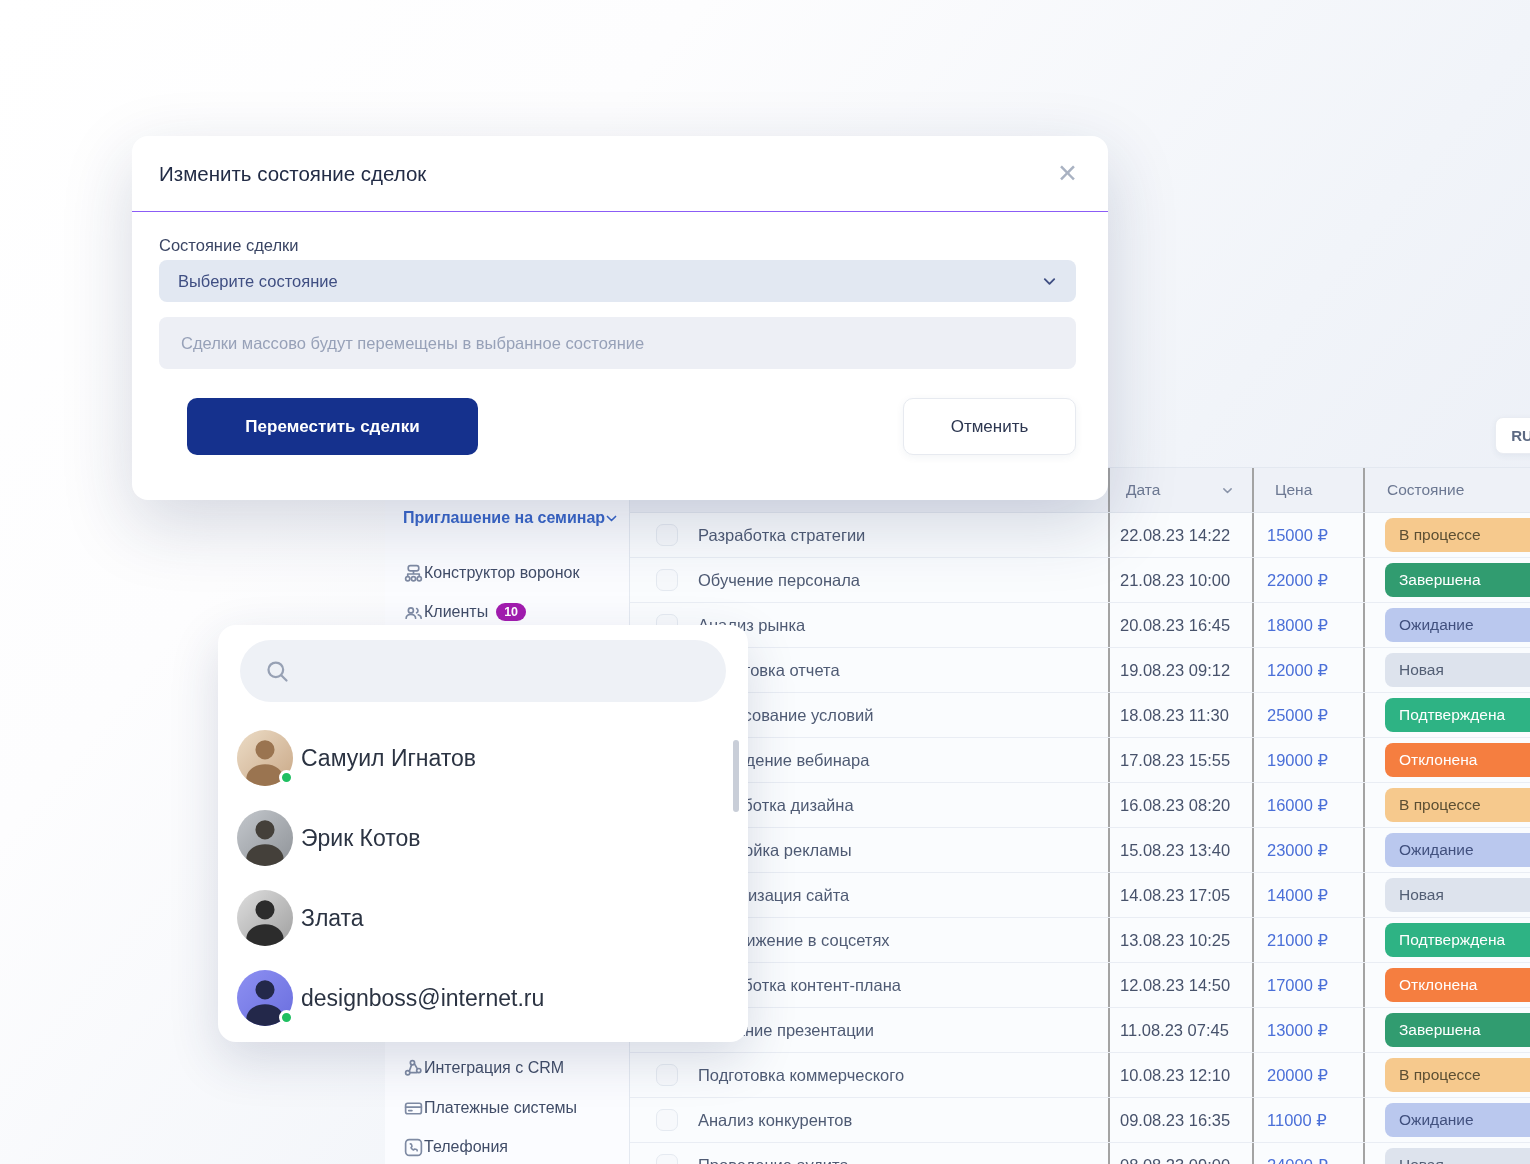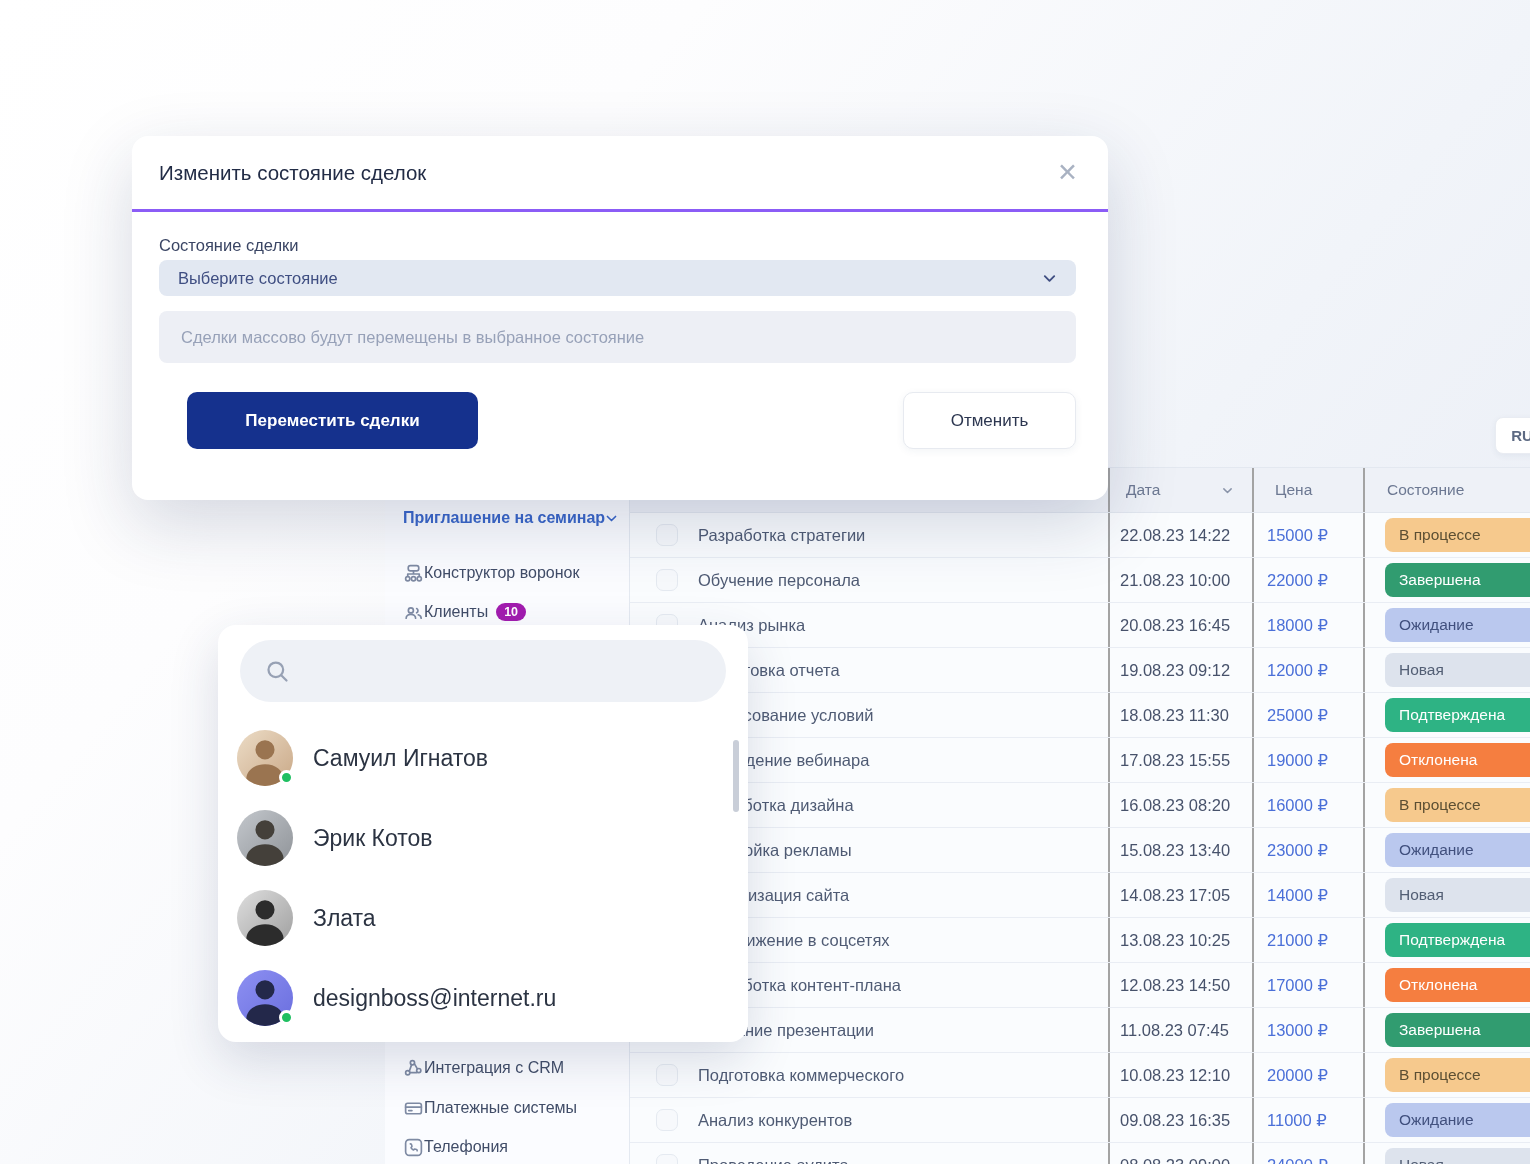--- a/index.html
+++ b/index.html
@@ -55,40 +55,40 @@
     padding-left:14px; font-size:15.5px; font-weight:500; }
   
   .panel{ position:absolute; left:218px; top:625px; width:530px; height:417px; background:#fff;
     border-radius:18px; box-shadow:0 18px 50px rgba(35,52,95,.16); }
   .search-box{ position:absolute; left:22px; top:15px; width:486px; height:62px; background:#eef1f6;
     border-radius:31px; display:flex; align-items:center; padding:0 24px; gap:20px; }
   .search-box input{ border:none; outline:none; background:transparent; flex:1;
     font-family:inherit; font-size:22px; color:#2b3342; }
   .search-box input::placeholder{ color:#97a1b4; }
   .contacts{ position:absolute; left:0; top:93px; width:100%; }
-  .contact{ height:80px; display:flex; align-items:center; padding-left:19px; gap:20px; cursor:pointer; }
+  .contact{ height:80px; display:flex; align-items:center; padding-left:19px; gap:8px; cursor:pointer; }
   .avatar{ position:relative; width:56px; height:56px; border-radius:50%; flex:0 0 auto; }
   .avatar .ph{ position:absolute; inset:0; border-radius:50%; overflow:hidden; }
   .avatar svg{ position:absolute; left:0; top:0; width:100%; height:100%; }
   .dot{ position:absolute; right:-1px; bottom:1px; width:15px; height:15px; border-radius:50%;
     background:#1fbf61; border:3px solid #fff; display:none; }
   .contact.online .dot{ display:block; }
   .contact .cname{ font-size:23px; font-weight:500; color:#2b3342; }
   .scroll-thumb{ position:absolute; right:9px; top:115px; width:6px; height:72px; border-radius:3px;
     background:#c9ced8; }
   
   .modal{ position:absolute; left:132px; top:136px; width:976px; height:364px; background:#fff;
     border-radius:16px; box-shadow:0 24px 70px rgba(30,45,90,.18); }
   .m-head{ height:76px; display:flex; align-items:center; justify-content:space-between;
-    padding:0 30px 0 27px; border-bottom:3px solid #8b5cf6; }
+    padding:0 30px 0 27px; border-bottom:1px solid #8b5cf6; }
   .m-title{ font-size:20.5px; font-weight:500; color:#222c46; }
   .m-close{ color:#a9b2c2; font-size:25px; line-height:1; cursor:pointer; font-weight:400; }
   .m-body{ padding:24px 32px 0 27px; }
   .m-label{ font-size:16.5px; color:#3a4564; margin-bottom:5px; }
-  .m-select{ height:36px; background:#e2e8f2; border-radius:8px; display:flex; align-items:center;
+  .m-select{ height:42px; background:#e2e8f2; border-radius:8px; display:flex; align-items:center;
     justify-content:space-between; padding:0 19px; cursor:pointer; margin-bottom:15px; }
   .m-select span{ color:#3f4e82; font-size:16.5px; }
   .m-hint{ height:52px; background:#edeff5; border-radius:8px; display:flex; align-items:center;
     padding:0 22px; color:#97a1b8; font-size:16.5px; margin-bottom:29px; }
   .m-actions{ display:flex; justify-content:space-between;padding-left:28px; }
   .btn-primary{ width:291px; height:57px; background:#15318d; border:none; border-radius:10px;
     color:#fff; font-family:inherit; font-size:17px; font-weight:700; cursor:pointer; }
   .btn-secondary{ width:173px; height:57px; background:#fff; border:1px solid #e7eaf0; border-radius:10px;
     box-shadow:0 2px 8px rgba(40,60,110,.06); color:#2c3650; font-family:inherit; font-size:17px;
     font-weight:500; cursor:pointer; }

